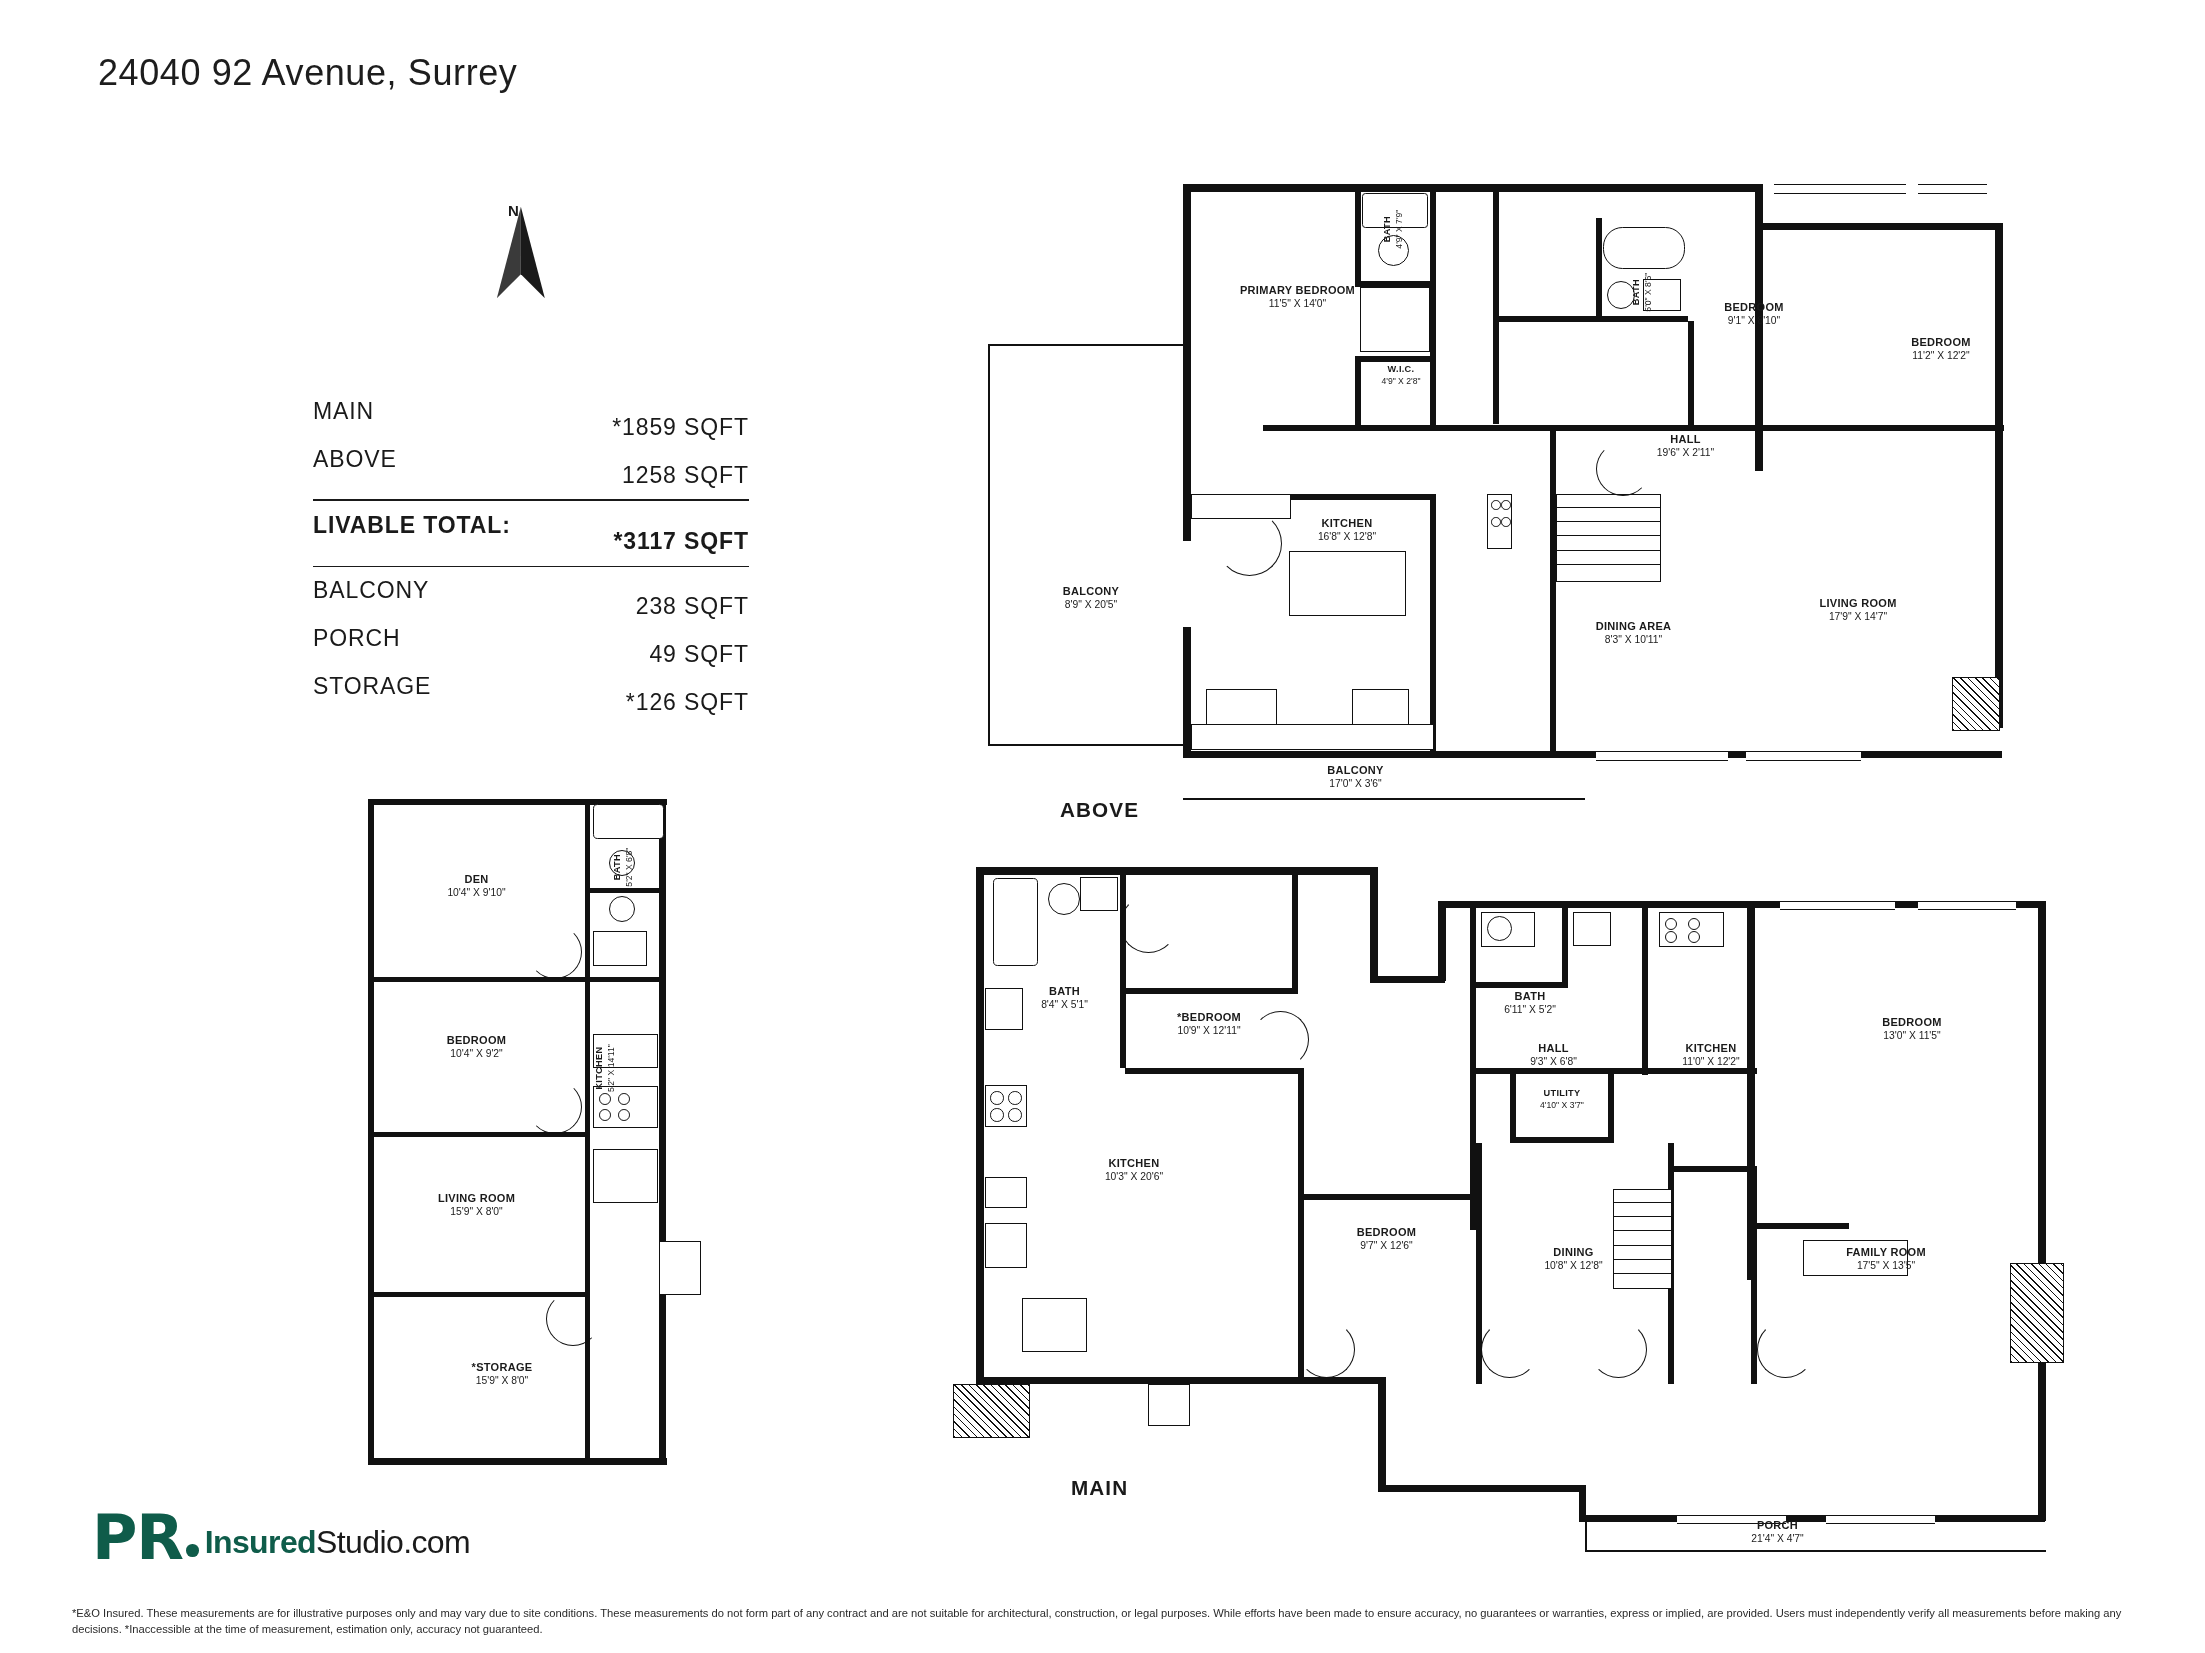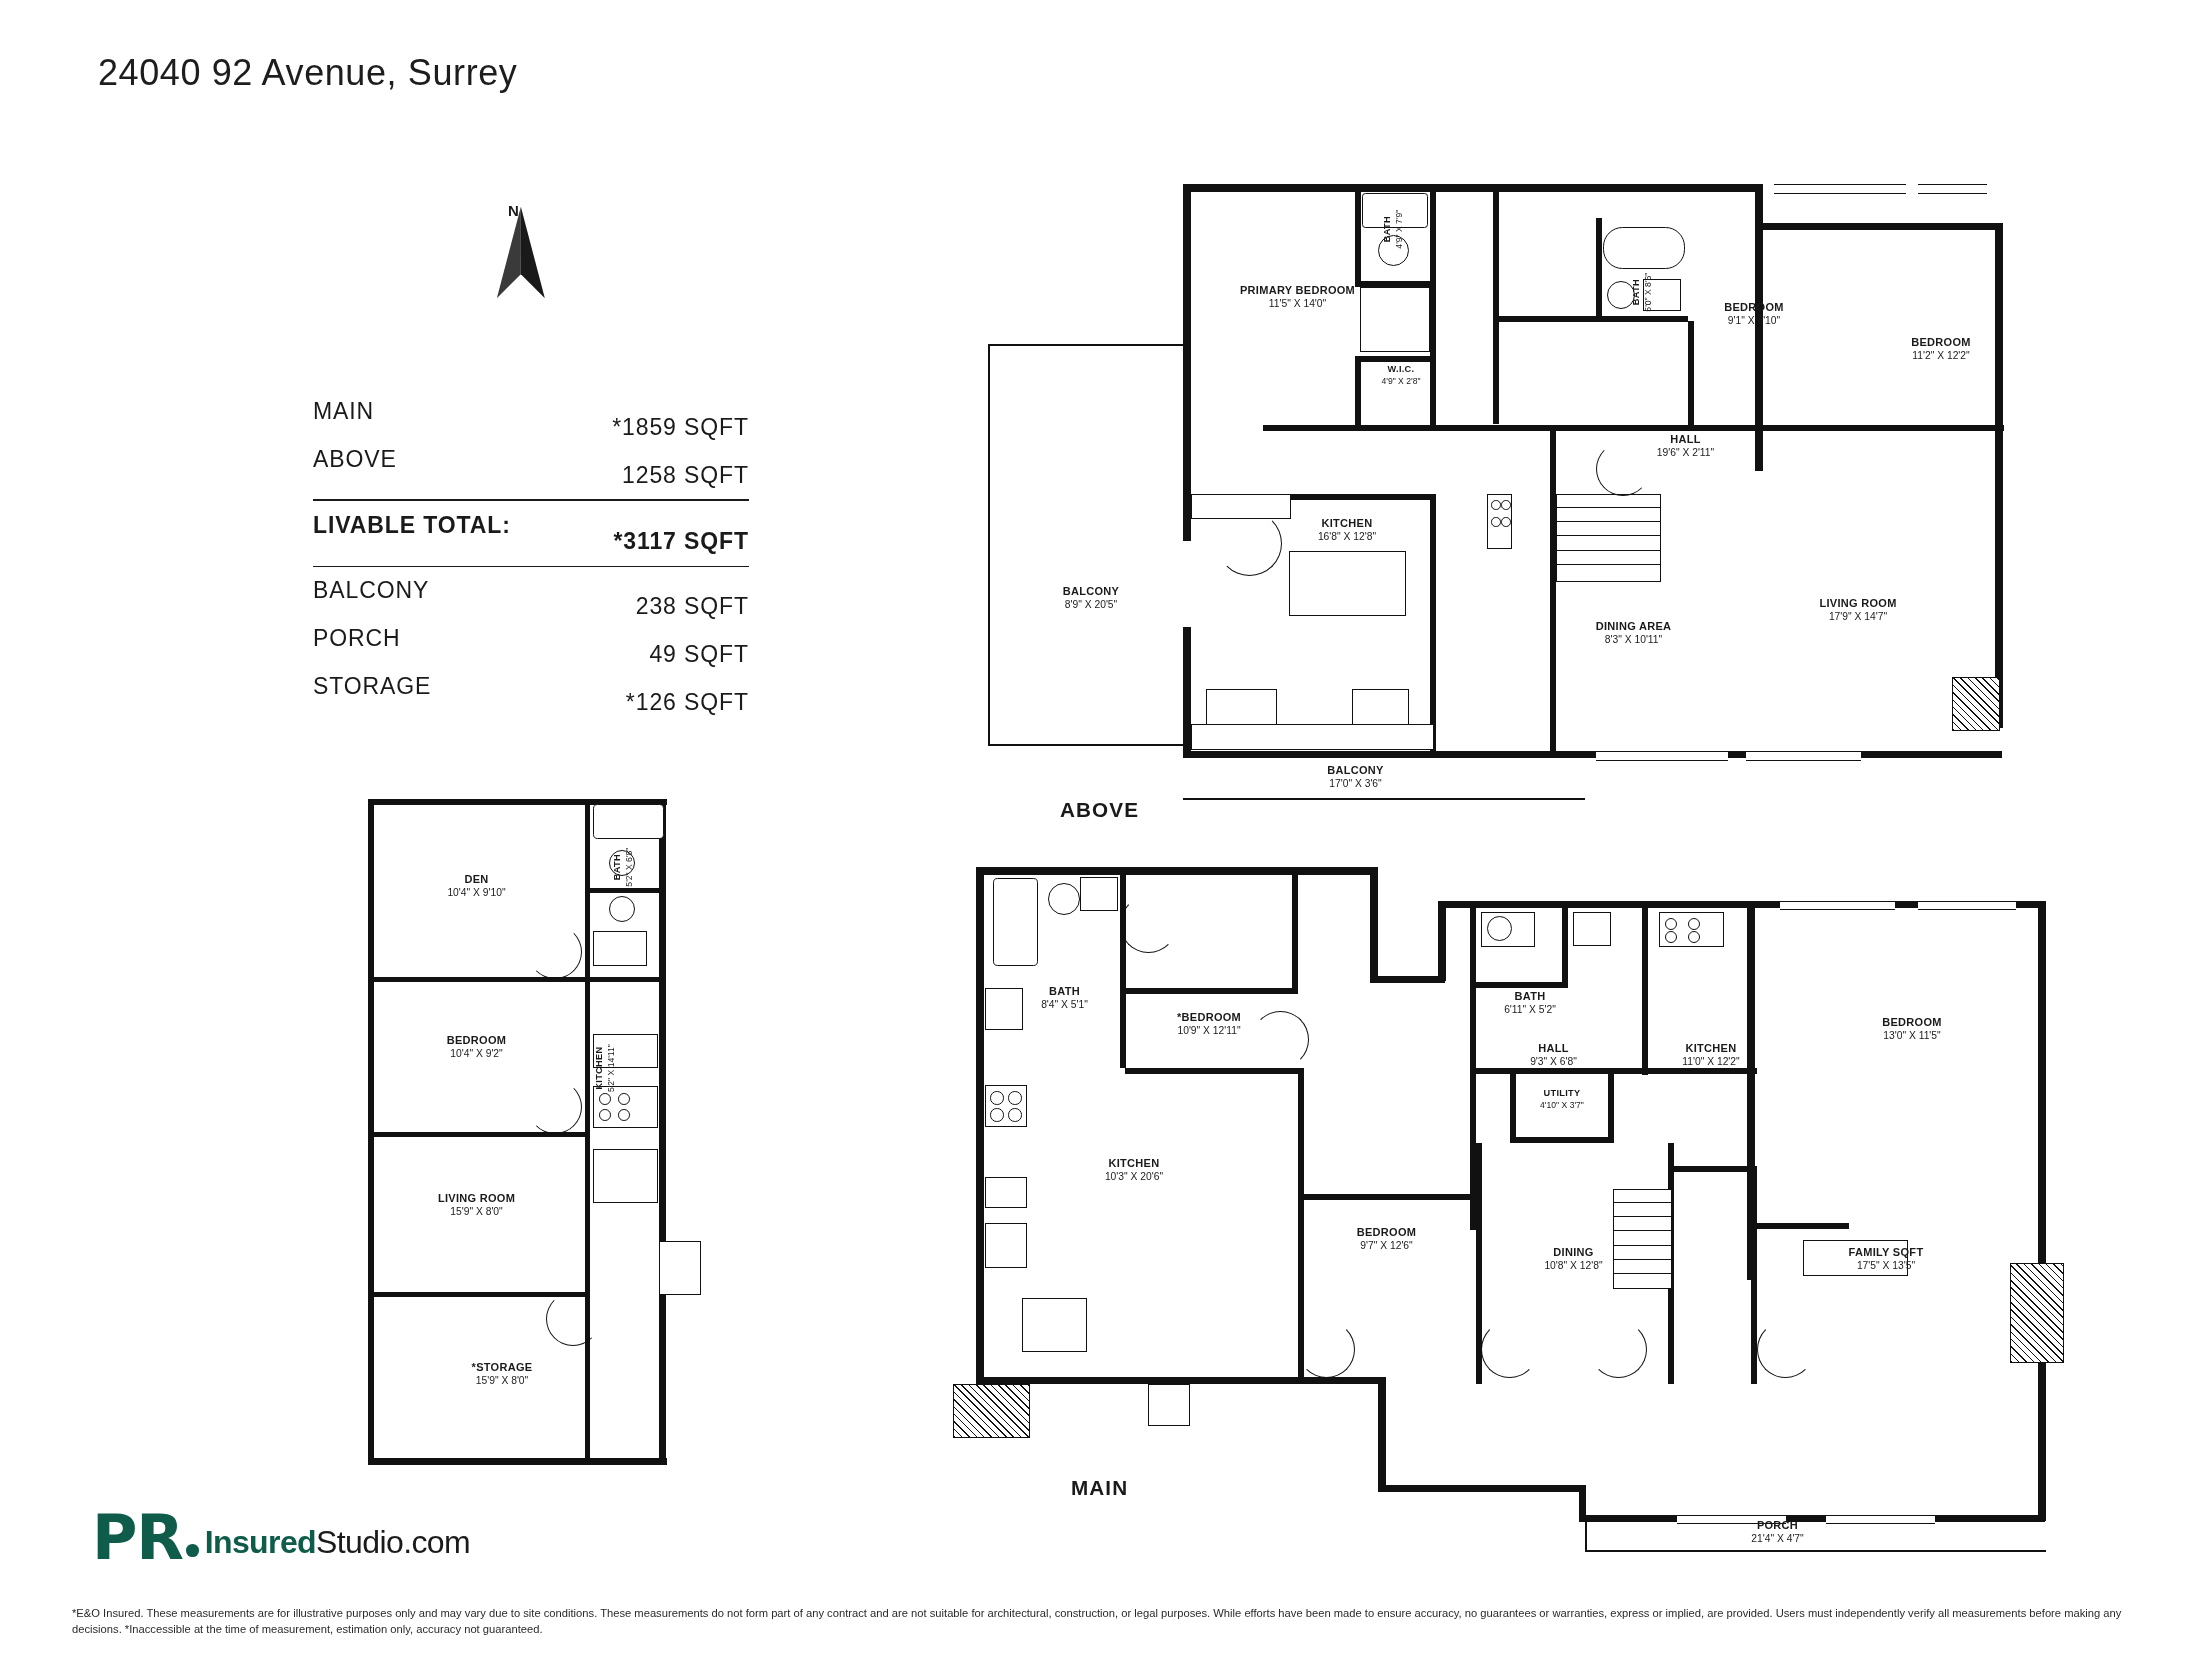--- a/index.html
+++ b/index.html
@@ -376,21 +376,21 @@
   </div>
   <div class="room" style="left:373px;top:382px;width:167px;">
     <div class="rname">BEDROOM</div>
     <div class="rdim">9'7" X 12'6"</div>
   </div>
   <div class="room" style="left:560px;top:402px;width:167px;">
     <div class="rname">DINING</div>
     <div class="rdim">10'8" X 12'8"</div>
   </div>
   <div class="room" style="left:867px;top:402px;width:178px;">
-    <div class="rname">FAMILY SQFT</div>
+    <div class="rname">FAMILY ROOM</div>
     <div class="rdim">17'5" X 13'5"</div>
   </div>
   <div class="room" style="left:764px;top:675px;width:167px;">
     <div class="rname">PORCH</div>
     <div class="rdim">21'4" X 4'7"</div>
   </div>
 </div>
 
 <div class="abs floor-caption" id="caption-main">MAIN</div>
 

